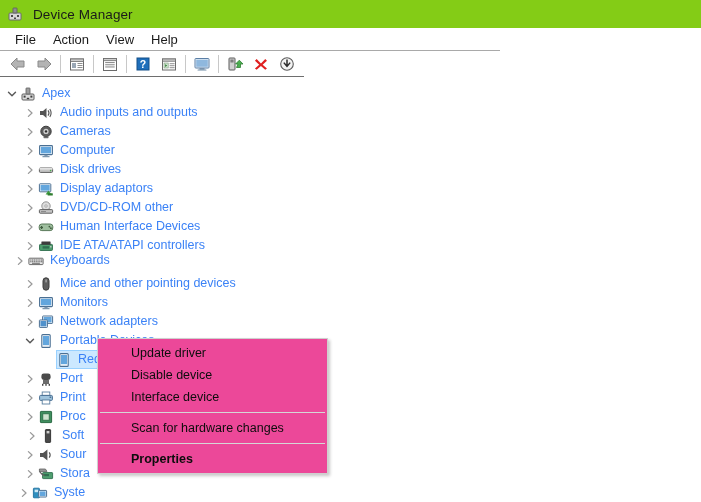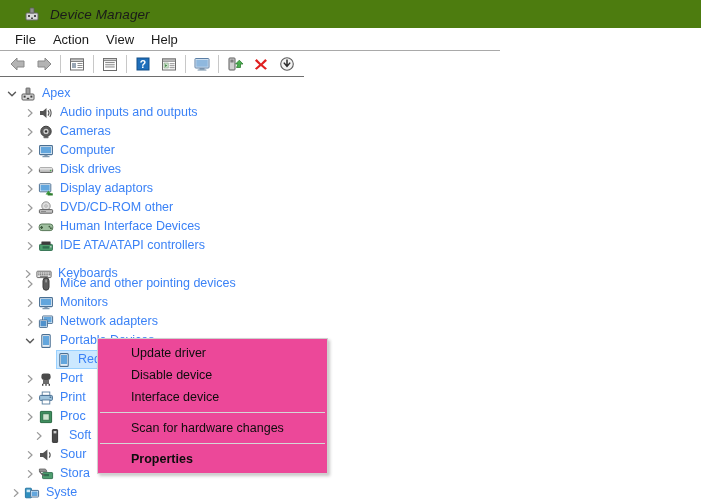--- a/index.html
+++ b/index.html
@@ -22,23 +22,22 @@
     width: 701px;
     height: 502px;
     background: #ffffff;
   }
 
   
   .titlebar {
     height: 28px;
     display: flex;
     align-items: center;
-    padding-left: 24px;
-    background: #4d7c0f;
-    font-style: italic;
+    padding-left: 7px;
+    background: #84cc16;
   }
   .title-icon {
     width: 16px; height: 16px;
     position: relative;
     margin-right: 10px;
     flex: 0 0 auto;
   }
   .title-text {
     font-size: 13.5px;
     color: #1a1a1a;
@@ -474,21 +473,21 @@
             <rect x="3" y="7" width="1.2" height="3" fill="#3d5a3d"></rect>
             <rect x="2.2" y="7.9" width="2.8" height="1.2" fill="#3d5a3d"></rect>
             <circle cx="11.4" cy="7.6" r="0.9" fill="#3d5a3d"></circle>
             <circle cx="12.9" cy="9.2" r="0.9" fill="#3d5a3d"></circle>
           </svg>
         </span>
         <span class="node-label">Human Interface Devices</span>
       </div>
     </div>
 
-    <div class="row" style="top:184px; padding-left:20px;">
+    <div class="row" style="top:171px; padding-left:12px;">
       <div class="rowinner">
         <span class="twisty">
           <svg width="10" height="10" viewBox="0 0 10 10">
               <path d="M3.4 1.6 L7 5 L3.4 8.4" fill="none" stroke="#9a9a9a" stroke-width="1.3" stroke-linecap="round" stroke-linejoin="round"></path>
             </svg>
         </span>
         <span class="node-icon">
           <svg width="16" height="16" viewBox="0 0 16 16">
             <rect x="0.9" y="5.2" width="14.2" height="6.4" rx="0.8" fill="#e8e8e8" stroke="#6b6b6b" stroke-width="1"></rect>
             <g fill="#7a7a7a">
@@ -648,21 +647,21 @@
         <span class="node-icon">
           <svg width="16" height="16" viewBox="0 0 16 16">
             <rect x="2.4" y="2.4" width="11.2" height="11.2" rx="0.6" fill="#3f8f5f" stroke="#2a6a44" stroke-width="1"></rect>
             <rect x="4.8" y="4.8" width="6.4" height="6.4" fill="#cfe3cf" stroke="#2a6a44" stroke-width="0.8"></rect>
           </svg>
         </span>
         <span class="node-label">Proc</span>
       </div>
     </div>
 
-    <div class="row" style="top:346px; padding-left:31px;">
+    <div class="row" style="top:346px; padding-left:24px;">
       <div class="rowinner">
         <span class="twisty">
           <svg width="10" height="10" viewBox="0 0 10 10">
               <path d="M3.4 1.6 L7 5 L3.4 8.4" fill="none" stroke="#9a9a9a" stroke-width="1.3" stroke-linecap="round" stroke-linejoin="round"></path>
             </svg>
         </span>
         <span class="node-icon">
           <svg width="16" height="16" viewBox="0 0 16 16">
             <rect x="5.4" y="1.6" width="5.2" height="12.8" rx="0.6" fill="#4a4a4a" stroke="#2d2d2d" stroke-width="0.9"></rect>
             <rect x="6.6" y="3" width="2.8" height="2.4" fill="#cfcfcf"></rect>
@@ -701,21 +700,21 @@
             <rect x="4.6" y="6.6" width="10" height="6" rx="0.6" fill="#4f9f6f" stroke="#2f6f4f" stroke-width="0.9"></rect>
             <rect x="6" y="8" width="5" height="2.2" fill="#2f6f4f"></rect>
             <path d="M1.4 3 L7.4 3 L9 5.4 L1.4 5.4 Z" fill="#9a9a9a" stroke="#5f5f5f" stroke-width="0.8"></path>
             <path d="M1.4 5.4 Q3.4 8.6 6.6 9.4" fill="none" stroke="#5f5f5f" stroke-width="1.1"></path>
           </svg>
         </span>
         <span class="node-label">Stora</span>
       </div>
     </div>
 
-    <div class="row" style="top:403px; padding-left:8px;">
+    <div class="row" style="top:403px; padding-left:16px;">
       <div class="rowinner">
         <span class="twisty">
           <svg width="10" height="10" viewBox="0 0 10 10">
               <path d="M3.4 1.6 L7 5 L3.4 8.4" fill="none" stroke="#9a9a9a" stroke-width="1.3" stroke-linecap="round" stroke-linejoin="round"></path>
             </svg>
         </span>
         <span class="node-icon">
           <svg width="16" height="16" viewBox="0 0 16 16">
             <rect x="1.4" y="3.2" width="6" height="9.6" rx="0.6" fill="#2f8fbf" stroke="#1f6f9f" stroke-width="0.9"></rect>
             <rect x="2.6" y="4.6" width="3.6" height="2.6" fill="#cfe8f5"></rect>

